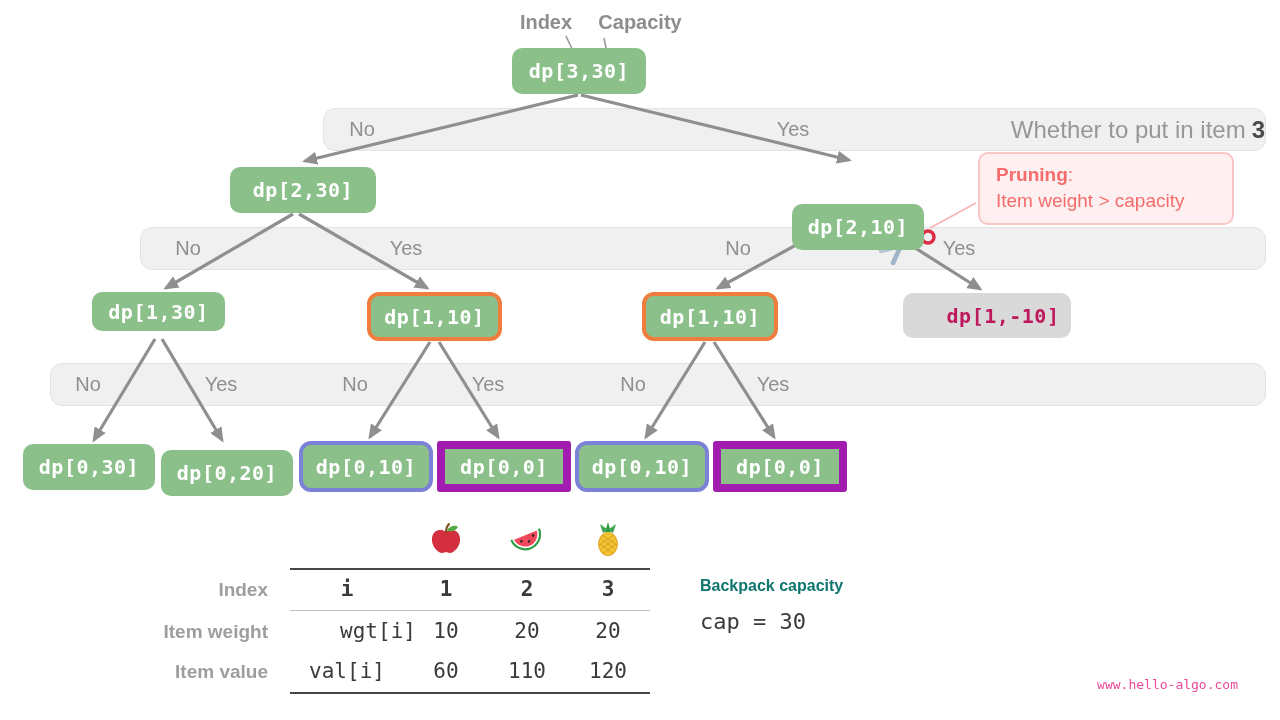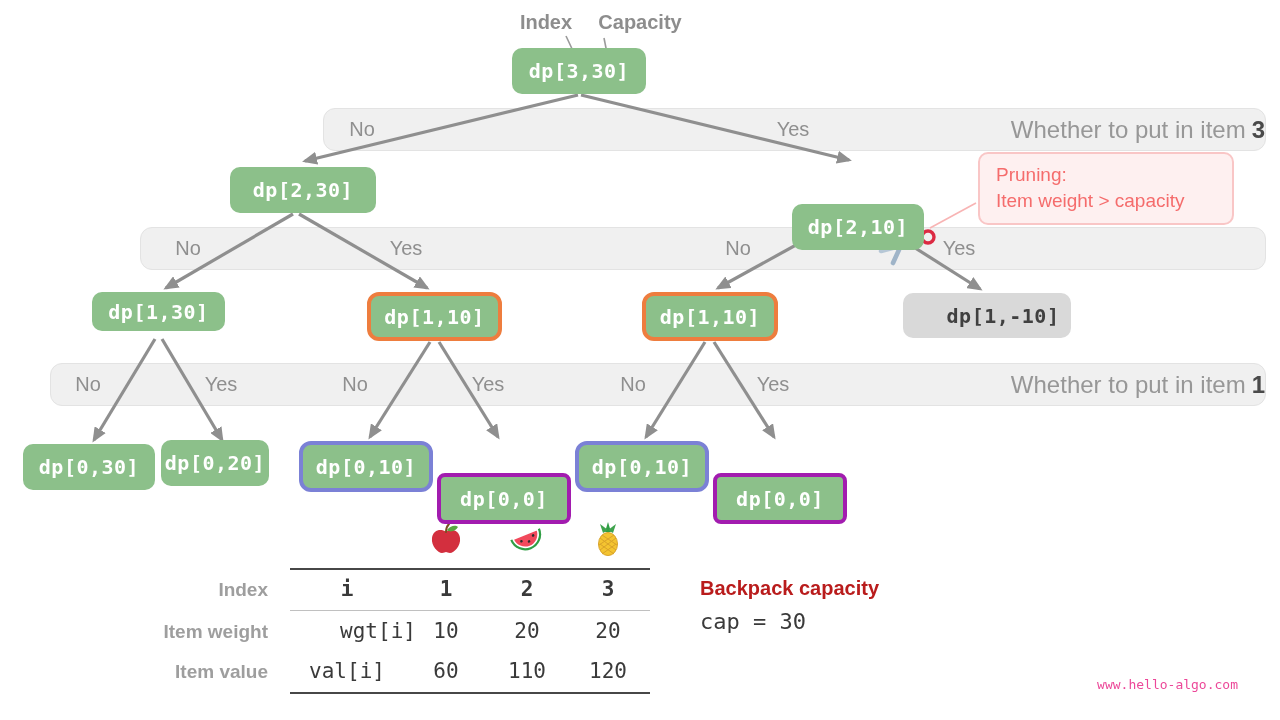--- a/index.html
+++ b/index.html
@@ -19,44 +19,44 @@
   
   #overlay{position:absolute;left:0;top:0;z-index:2;pointer-events:none;}
 
   
   .node{position:absolute;z-index:3;border-radius:10px;background:#8cc08a;color:#fff;
         font-family:"DejaVu Sans Mono","Liberation Mono",monospace;font-weight:bold;
         font-size:20px;display:flex;align-items:center;justify-content:center;
         letter-spacing:0.5px;}
   .node.b-orange{border:4px solid #ee7d3e;border-radius:12px;}
   .node.b-purple{border:4px solid #7b81d6;border-radius:12px;}
-  .node.b-blue{border:4px solid #a21caf;border-radius:8px;margin-top:32px;}
-  .node.gray{background:#d9d9d9;color:#404040;padding-left:32px;}
+  .node.b-blue{border:8px solid #a21caf;border-radius:3px;}
+  .node.gray{background:#d9d9d9;color:#be185d;padding-left:32px;}
 
   
   .toplbl{position:absolute;top:11px;font-size:20px;font-weight:bold;color:#8d8d8d;
           transform:translateX(-50%);z-index:3;white-space:nowrap;}
 
   
   #pruning-box{position:absolute;left:978px;top:152px;width:256px;height:73px;z-index:4;
                background:#fef0f0;border:2px solid #f9c6c6;border-radius:10px;
                padding:8px 16px;color:#f56c6c;font-size:19px;line-height:26px;}
-  #pruning-box .t{font-weight:normal;}
+  #pruning-box .t{font-weight:bold;}
 
   
   .rowlbl{position:absolute;left:60px;width:208px;text-align:right;font-size:19px;
           font-weight:bold;color:#9e9e9e;white-space:nowrap;}
   .cell{position:absolute;transform:translateX(-50%);font-size:21px;color:#3a3a3a;
         font-family:"DejaVu Sans Mono","Liberation Mono",monospace;white-space:nowrap;}
   .cell.hd{font-weight:bold;}
   .rule{position:absolute;left:290px;width:360px;}
   .rule.dark{height:2px;background:#474747;}
   .rule.lite{height:1px;background:#c0c0c0;}
 
-  #cap-label{position:absolute;left:700px;top:577px;font-size:20px;font-weight:bold;color:#b91c1c;}
+  #cap-label{position:absolute;left:700px;top:577px;font-size:16px;font-weight:bold;color:#0f766e;}
   #cap-value{position:absolute;left:700px;top:609px;font-size:22px;color:#3a3a3a;
              font-family:"DejaVu Sans Mono","Liberation Mono",monospace;}
   #watermark{position:absolute;left:980px;top:677px;width:258px;text-align:right;
              font-size:13px;color:#ec4899;font-family:"DejaVu Sans Mono","Liberation Mono",monospace;}
   .fruit{position:absolute;top:521px;width:36px;height:36px;z-index:1;}
 </style>
 </head>
 <body>
 
 <div id="stage">
@@ -77,21 +77,20 @@
     <span class="lbl" style="left:818px;">Yes</span>
   </div>
 
   <div class="band" style="left:50px;top:363px;width:1216px;">
     <span class="lbl" style="left:37px;">No</span>
     <span class="lbl" style="left:170px;">Yes</span>
     <span class="lbl" style="left:304px;">No</span>
     <span class="lbl" style="left:437px;">Yes</span>
     <span class="lbl" style="left:582px;">No</span>
     <span class="lbl" style="left:722px;">Yes</span>
-    <span class="q"><span>Whether to put in item</span><b>1</b></span>
   </div>
 
   <svg id="overlay" width="1280" height="720" viewBox="0 0 1280 720">
     <defs>
       <marker id="ah" markerUnits="userSpaceOnUse" markerWidth="15" markerHeight="13" refX="12" refY="6.5" orient="auto">
         <path d="M0 0 L15 6.5 L0 13 Z" fill="#8f8f8f"></path>
       </marker>
     </defs>
 
     <line x1="566" y1="36" x2="574" y2="53" stroke="#9a9a9a" stroke-width="1.6"></line>
@@ -123,21 +122,21 @@
   </svg>
 
   <div class="node" style="left:512px;top:48px;width:134px;height:46px;">dp[3,30]</div>
   <div class="node" style="left:230px;top:167px;width:146px;height:46px;">dp[2,30]</div>
   <div class="node" style="left:792px;top:166px;width:132px;height:46px;margin-top:38px;">dp[2,10]</div>
   <div class="node" style="left:92px;top:292px;width:133px;height:39px;">dp[1,30]</div>
   <div class="node b-orange" style="left:367px;top:292px;width:135px;height:49px;">dp[1,10]</div>
   <div class="node b-orange" style="left:642px;top:292px;width:136px;height:49px;">dp[1,10]</div>
   <div class="node gray" style="left:903px;top:293px;width:168px;height:45px;">dp[1,-10]</div>
   <div class="node" style="left:23px;top:444px;width:132px;height:46px;">dp[0,30]</div>
-  <div class="node" style="left:161px;top:440px;width:108px;height:46px;">dp[0,20]</div>
+  <div class="node" style="left:161px;top:450px;width:132px;height:46px;">dp[0,20]</div>
   <div class="node b-purple" style="left:299px;top:441px;width:134px;height:51px;">dp[0,10]</div>
   <div class="node b-blue" style="left:437px;top:441px;width:134px;height:51px;">dp[0,0]</div>
   <div class="node b-purple" style="left:575px;top:441px;width:134px;height:51px;">dp[0,10]</div>
   <div class="node b-blue" style="left:713px;top:441px;width:134px;height:51px;">dp[0,0]</div>
 
   <div id="pruning-box">
     <div><span class="t">Pruning</span><span>:</span></div>
     <div>Item weight &gt; capacity</div>
   </div>
 

